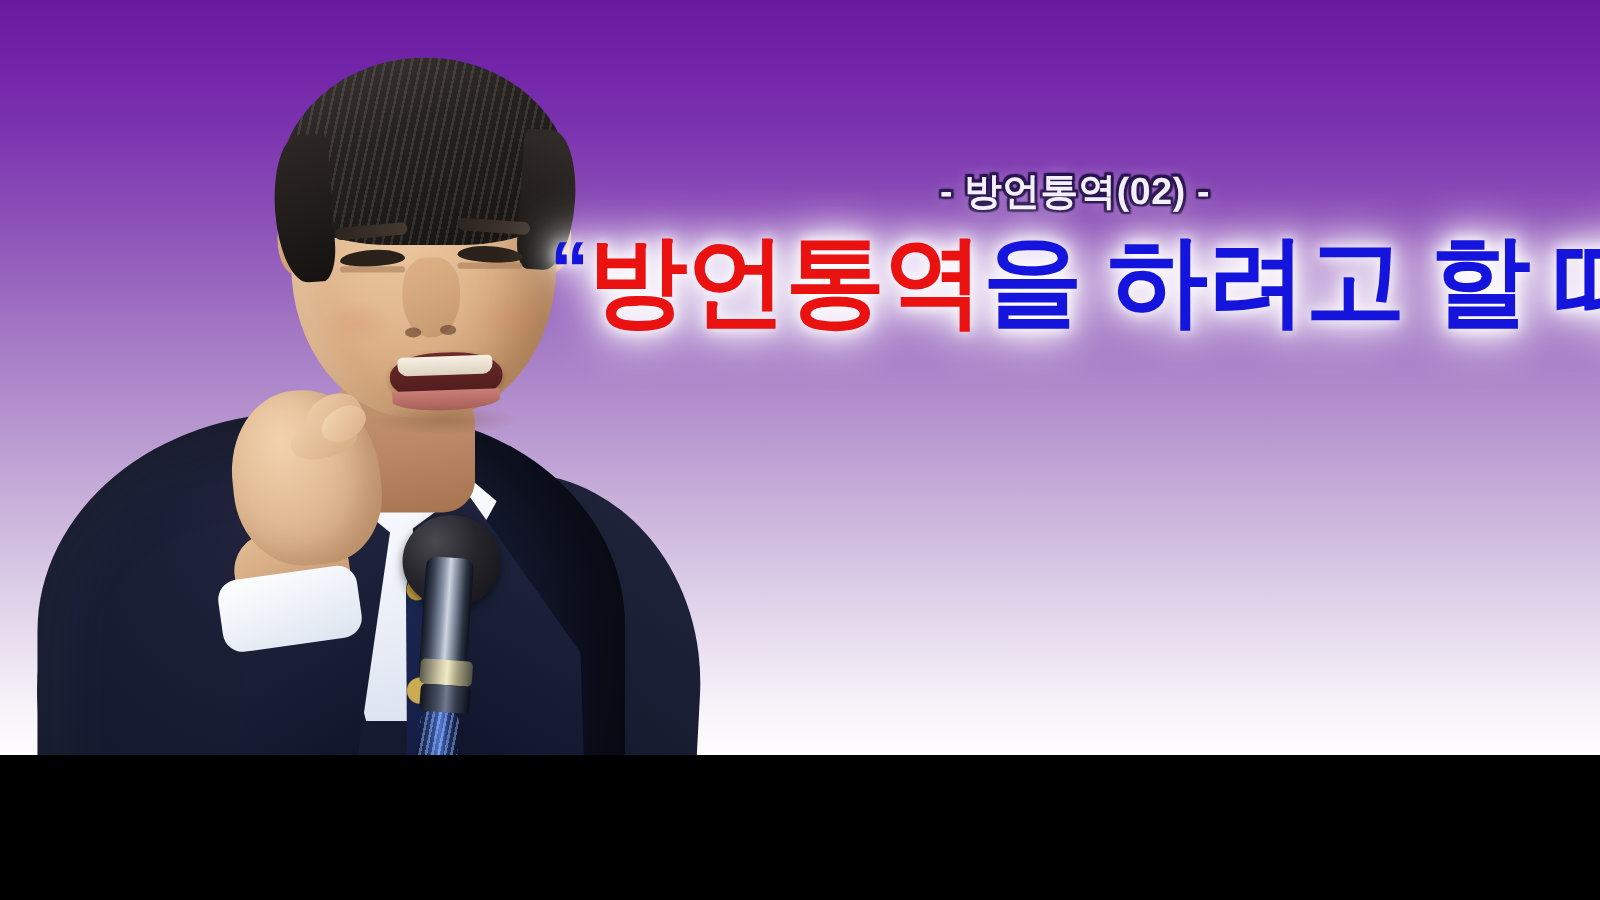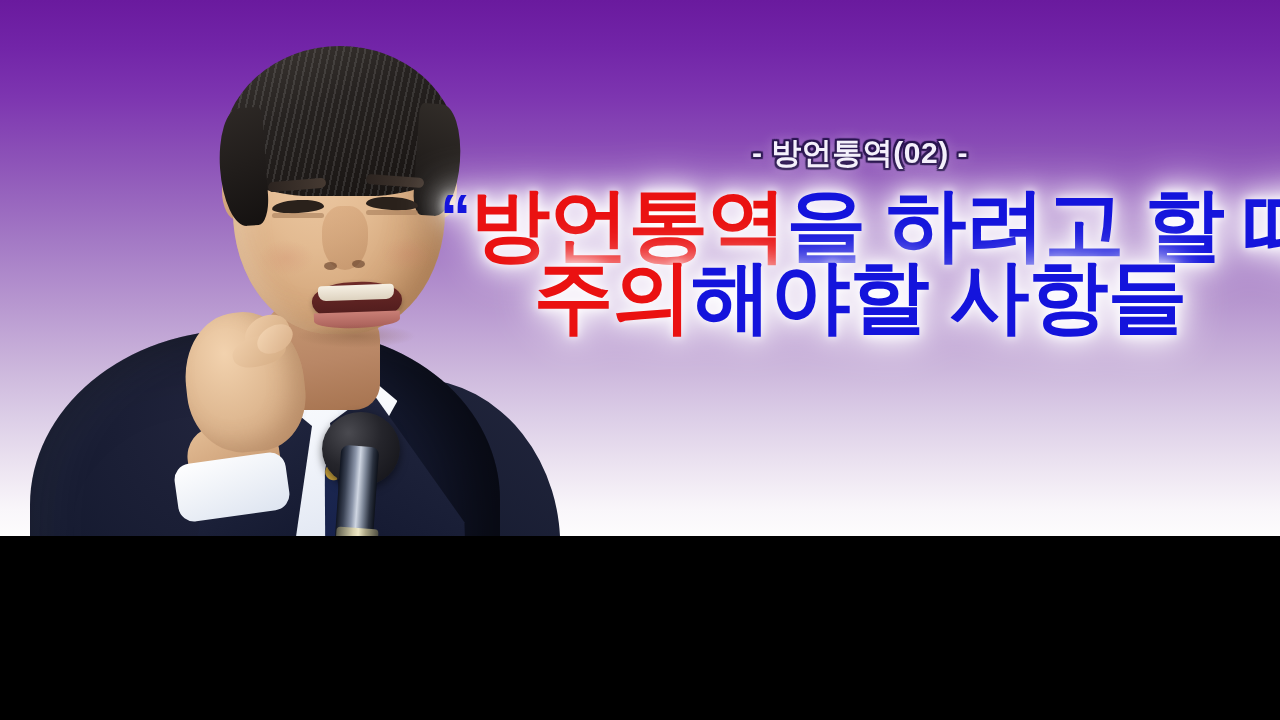--- a/index.html
+++ b/index.html
@@ -1,21 +1,21 @@
 <!DOCTYPE html>
 <html lang="ko"><head>
 <meta charset="utf-8">
 <title>Sermon Thumbnail</title>
 <style>
   html,body{margin:0;padding:0;background:#000;}
   *{box-sizing:border-box;}
 
   #stage{
     position:relative;
-    width:1280px;height:536px;
+    width:1280px;height:604px;
     overflow:hidden;
     font-family:"Liberation Sans","DejaVu Sans",sans-serif;
     background:#8a4fbf;
   }
 
   
   .bg{
     position:absolute;inset:0;
     background:linear-gradient(to bottom,
         #6a1a9e 0%,
@@ -422,22 +422,19 @@
   <div class="title-zone">
 
     <div class="kicker">- 방언통역(02) -</div>
 
     <div class="headline">
 
       <span class="hl-line l1">
         <span class="quote">“</span><span class="red">방언통역</span><span class="blue">을 하려고 할 때</span>
       </span>
 
-      <span class="hl-line l2">
-        <span class="red">주의</span><span class="blue">해야할 사항들</span>
-      </span>
 
 
     </div>
 
   </div>
 
 </div>
 
 </body></html>

